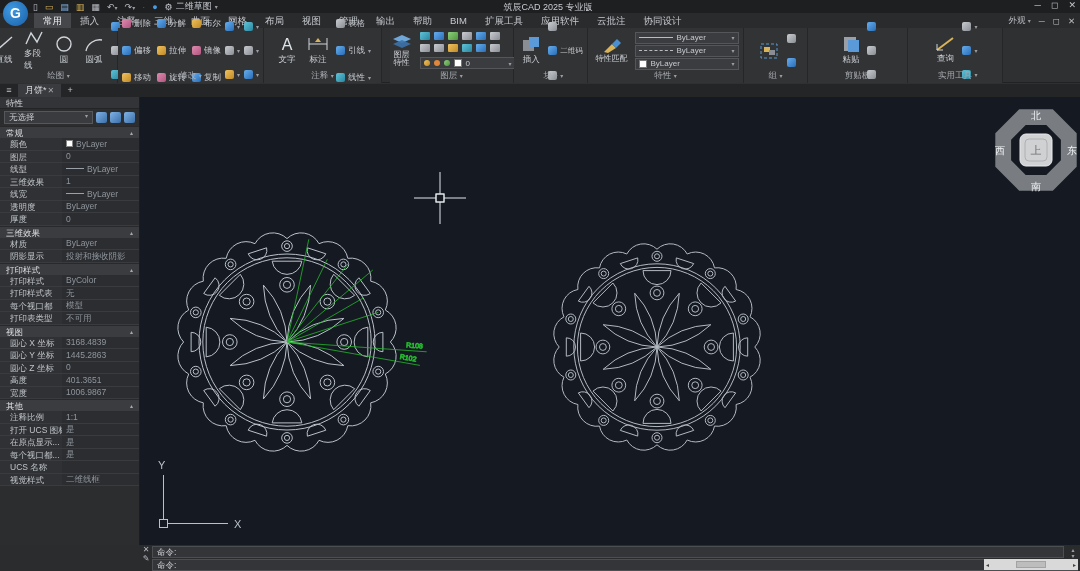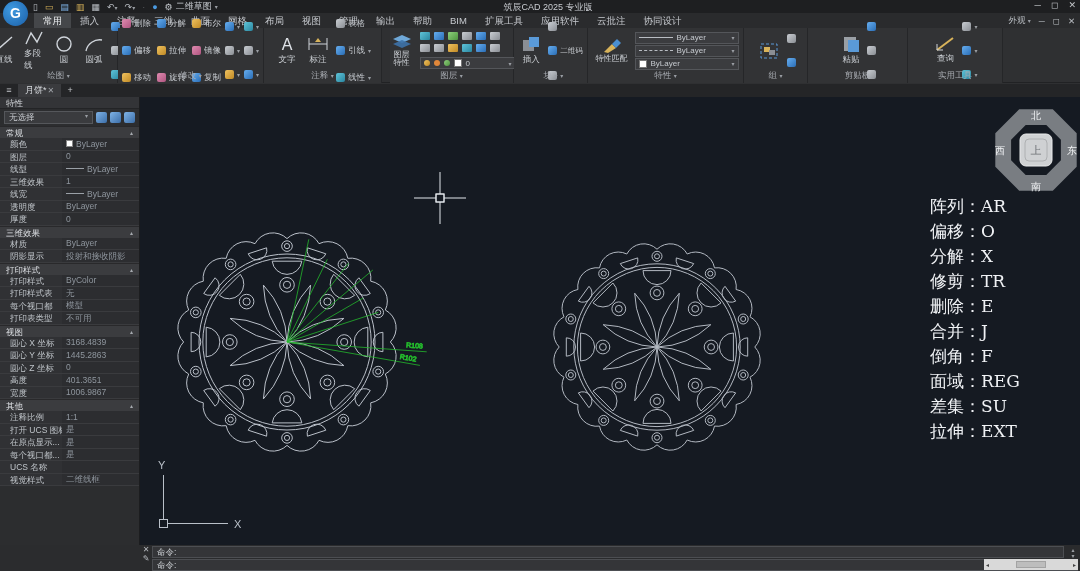--- a/index.html
+++ b/index.html
@@ -825,32 +825,20 @@
             <path d="M936.7 69.8L912.8 93.7L879.2 93.7L855.3 69.8L855.3 36.2L879.2 12.3L912.8 12.3L936.7 36.2Z M920.9 63.3L906.3 77.9L885.7 77.9L871.1 63.3L871.1 42.7L885.7 28.1L906.3 28.1L920.9 42.7Z" fill="#84888d" fill-rule="evenodd" opacity="0.9" stroke="#5f6putString367" stroke-width="0"></path>
             <rect x="880" y="37" width="32" height="32" rx="6" fill="#cfd1d3" stroke="#e9eaeb"></rect>
             <rect x="885" y="42" width="22" height="22" rx="4" fill="none" stroke="#aeb0b2"></rect>
             <text x="896" y="57" text-anchor="middle" font-size="11" fill="#6d7175" font-family="Liberation Sans, sans-serif">上</text>
             <text x="896" y="22" text-anchor="middle" font-size="10" fill="#f0f2f4" font-family="Liberation Sans, sans-serif">北</text>
             <text x="896" y="93" text-anchor="middle" font-size="10" fill="#f0f2f4" font-family="Liberation Sans, sans-serif">南</text>
             <text x="932" y="57" text-anchor="middle" font-size="10" fill="#f0f2f4" font-family="Liberation Sans, sans-serif">东</text>
             <text x="860" y="57" text-anchor="middle" font-size="10" fill="#f0f2f4" font-family="Liberation Sans, sans-serif">西</text>
           </g>
         </svg>
-      <div id="cmdlist">
-          <div>阵列：AR</div>
-          <div>偏移：O</div>
-          <div>分解：X</div>
-          <div>修剪：TR</div>
-          <div>删除：E</div>
-          <div>合并：J</div>
-          <div>倒角：F</div>
-          <div>面域：REG</div>
-          <div>差集：SU</div>
-          <div>拉伸：EXT</div>
-        </div>
     </div>
   </div>
 
   <div id="cmdbar">
     <div id="cmd-fill"></div>
     <div id="cmd-gutter">
       <div>✕</div>
       <div>✎</div>
     </div>
     <div class="cmdrow" id="cmdrow1">

